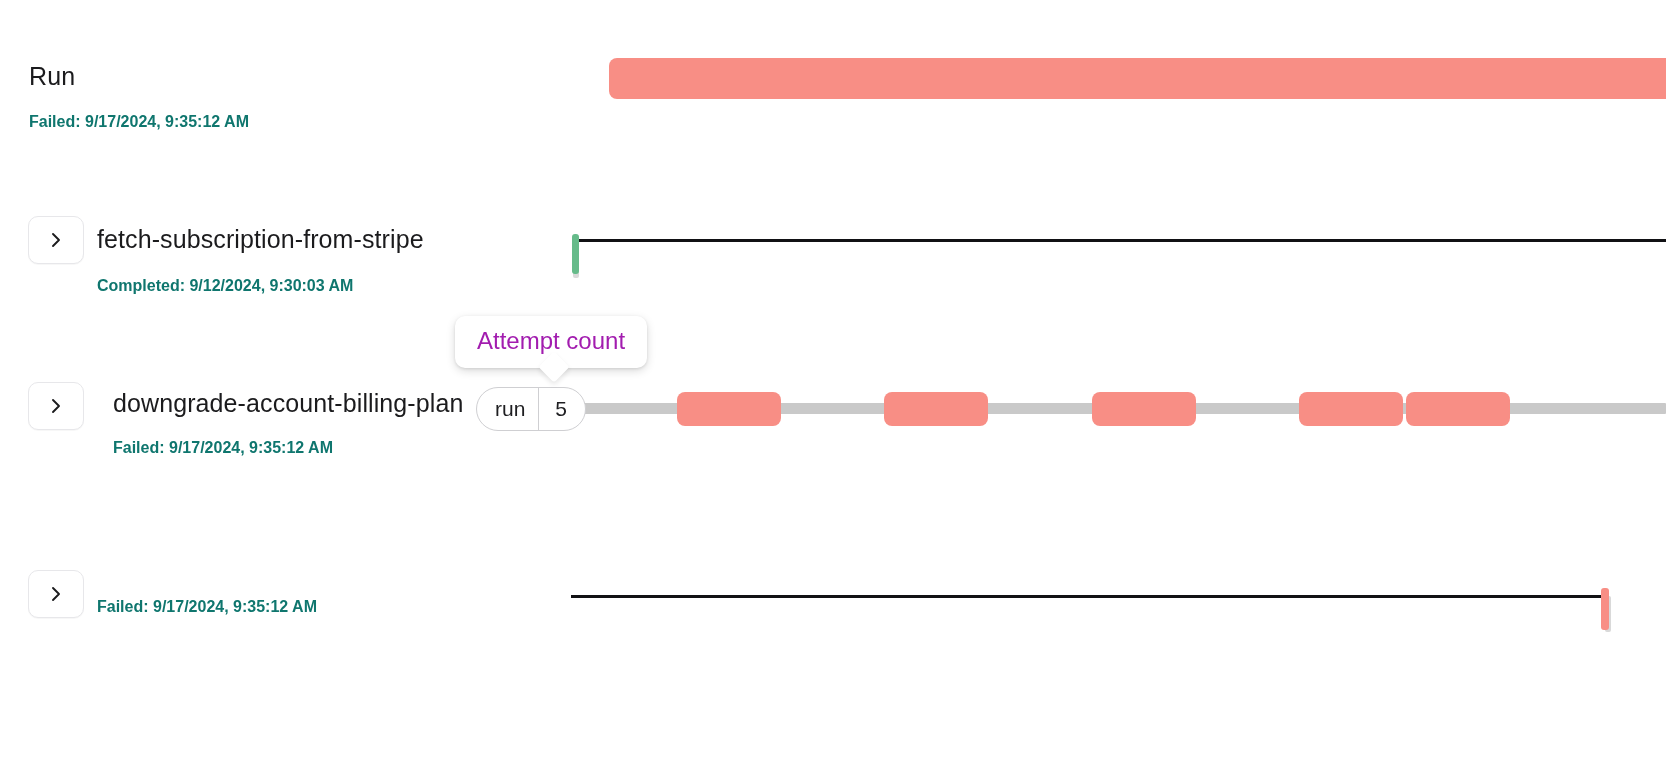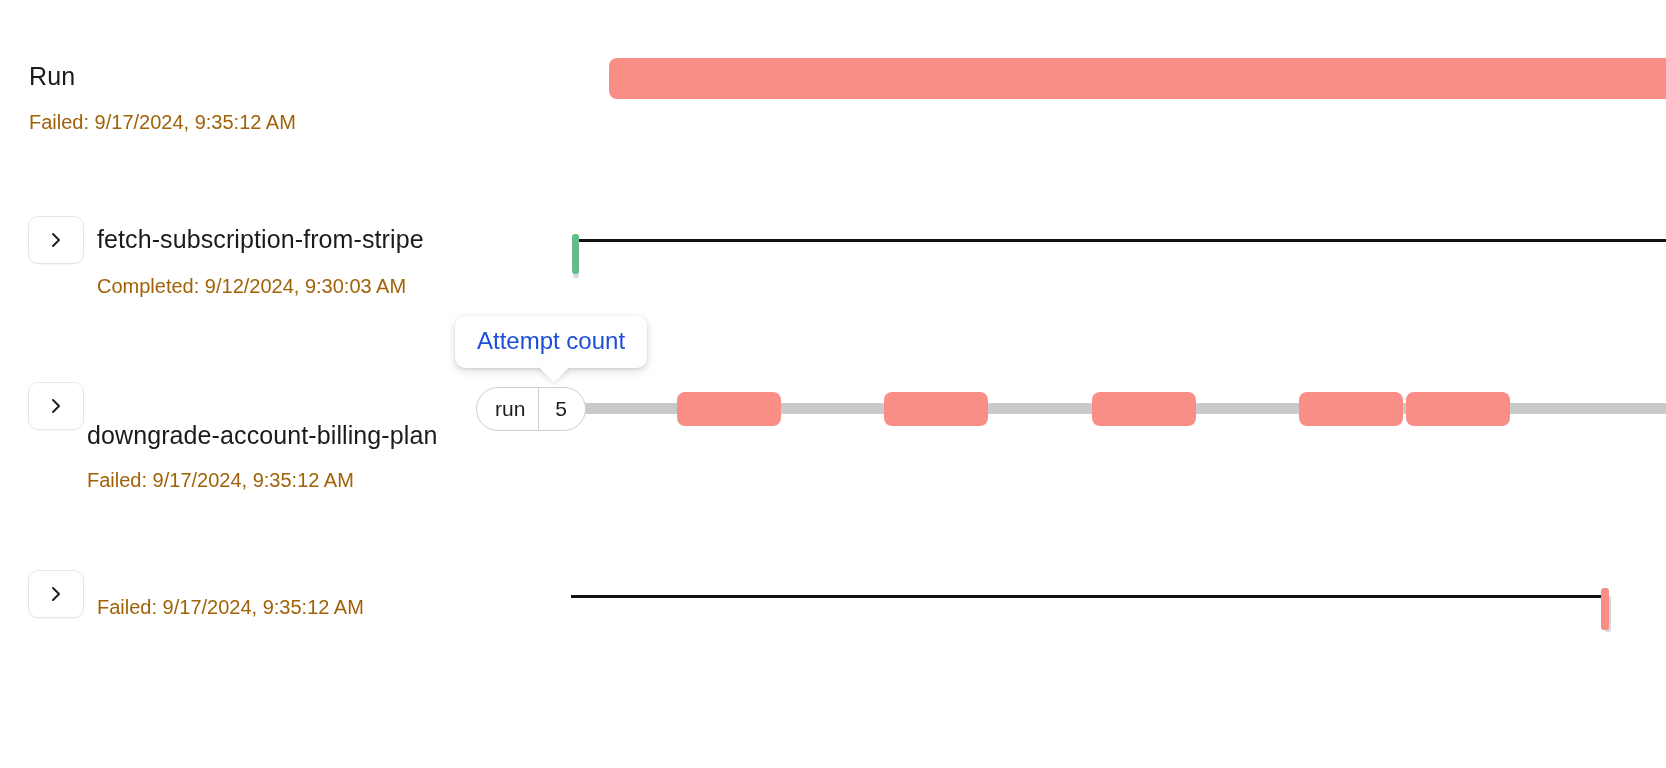--- a/index.html
+++ b/index.html
@@ -25,23 +25,23 @@
   .row-title {
     font-size: 25px;
     font-weight: 400;
     letter-spacing: .1px;
     color: #1b1b1d;
     line-height: 33px;
     white-space: nowrap;
   }
   .row-title.wrapping { white-space: normal; width: 360px; }
   .row-sub {
-    font-size: 20px;
-    font-weight: 400;
-    color: #a16207;
+    font-size: 16px;
+    font-weight: 700;
+    color: #0f766e;
     line-height: 28px;
     white-space: nowrap;
   }
 
   
   .chev-btn {
     position: absolute;
     width: 56px; height: 48px;
     border: 1px solid #e7e7ea;
     border-radius: 10px;
@@ -110,21 +110,21 @@
   }
 
   
   .tooltip {
     position: absolute;
     background: #ffffff;
     border-radius: 10px;
     box-shadow: 0 3px 10px rgba(0,0,0,0.14), 0 1px 3px rgba(0,0,0,0.10);
     padding: 11px 22px 13px 22px;
     font-size: 24px;
-    color: #1d4ed8;
+    color: #a21caf;
     white-space: nowrap;
     z-index: 8;
   }
   .tooltip::after {
     content: "";
     position: absolute;
     left: 88px;
     bottom: -10px;
     width: 22px; height: 22px;
     background: #ffffff;
@@ -169,21 +169,21 @@
   </div>
 
   <div class="row" style="top:382px;height:130px;">
     <div class="chev-btn" style="left:28px;top:0px;">
       <span>
         <svg width="14" height="20" viewBox="0 0 14 20" fill="none">
           <path d="M4 4 L10 10 L4 16" stroke="#1b1b1d" stroke-width="1.9" stroke-linecap="round" stroke-linejoin="round"></path>
         </svg>
       </span>
     </div>
-    <div class="labelcol" style="left:87px;top:5px;margin-top:32px;">
+    <div class="labelcol" style="left:113px;top:5px;">
       <div class="row-title wrapping">downgrade-account-billing-plan</div>
       <div class="row-sub" style="margin-top:14px;">Failed: 9/17/2024, 9:35:12 AM</div>
     </div>
 
     <div class="tooltip" style="left:455px;top:-66px;">Attempt count</div>
 
     <div class="count-pill" style="left:476px;top:5px;">
       <div class="seg left">run</div>
       <div class="seg right">5</div>
     </div>

